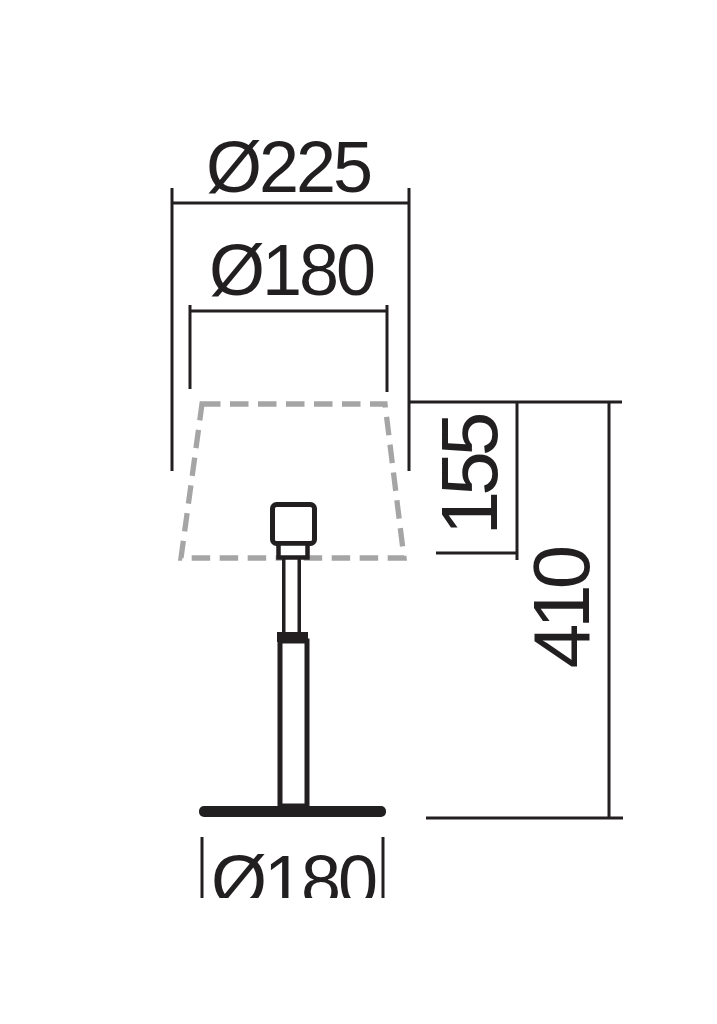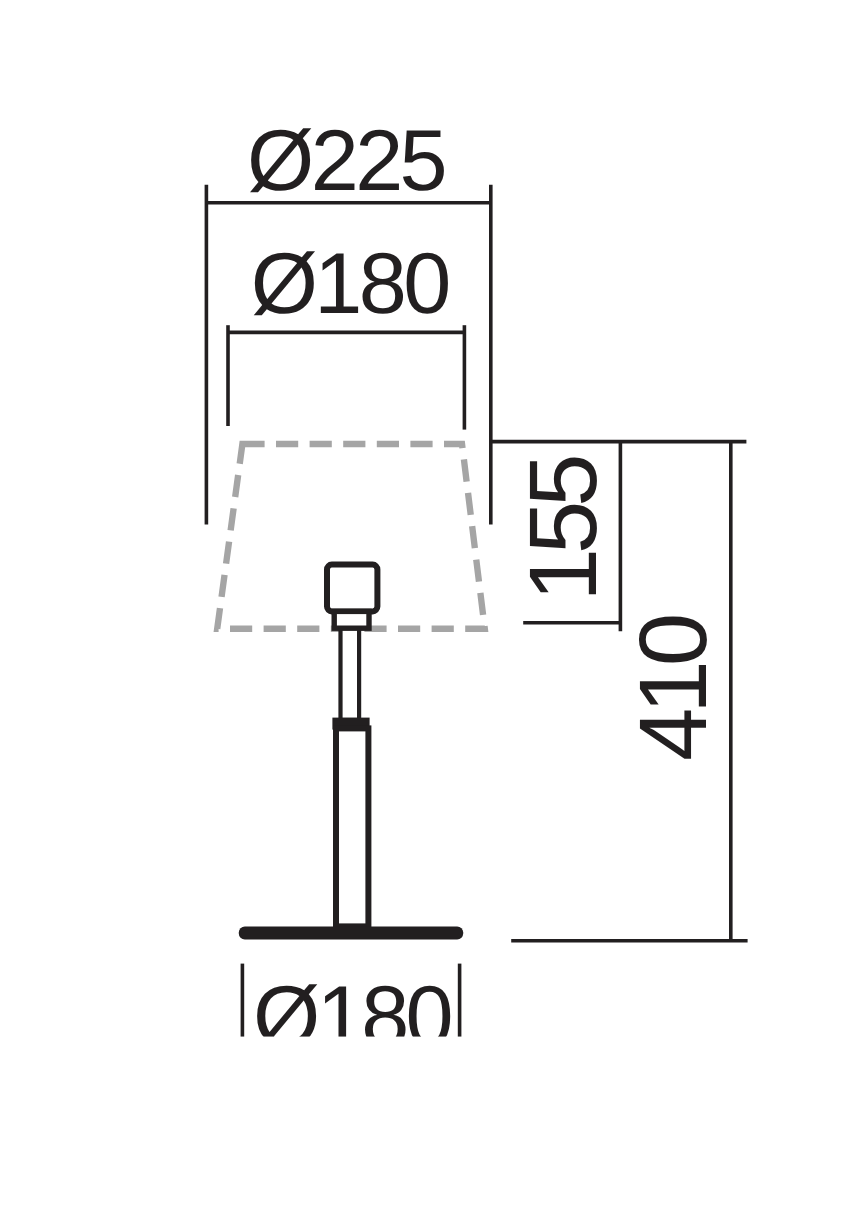--- a/index.html
+++ b/index.html
@@ -11,20 +11,21 @@
     margin: 0;
     padding: 0;
     background: var(--bg);
   }
   .canvas {
     position: relative;
     width: 717px;
     height: 864px;
     background: var(--bg);
     overflow: hidden;
+    margin-top: 34px;
   }
   svg { display: block; }
   .dimline {
     stroke: var(--line);
     stroke-width: 3;
     fill: none;
     stroke-linecap: butt;
   }
   .obj {
     stroke: var(--line);

